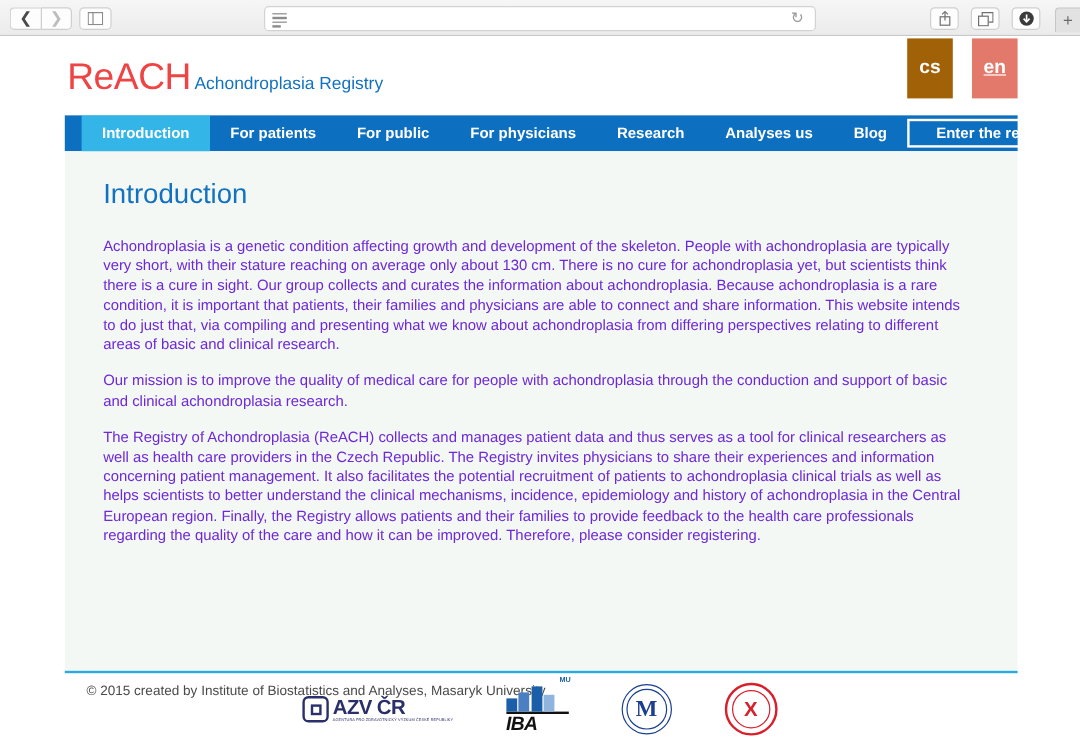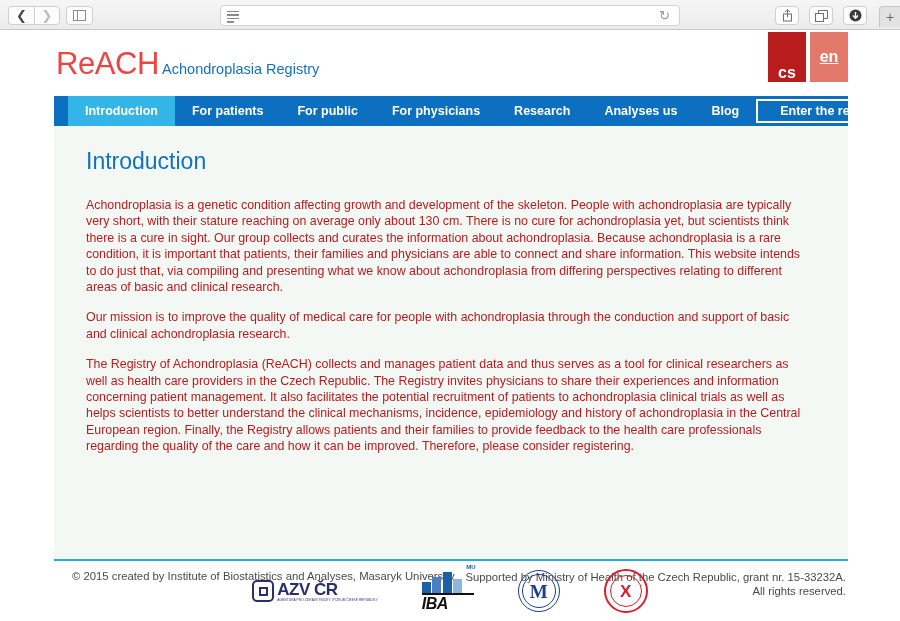--- a/index.html
+++ b/index.html
@@ -126,21 +126,21 @@
     display: flex;
   }
   .lang {
     width: 38px; height: 50px;
     display: flex; align-items: center; justify-content: center;
     color: #ffffff;
     font-size: 16px;
     font-weight: bold;
     cursor: pointer;
   }
-  .lang-cs { background: #b91c1c; margin-right: 4px; align-items: flex-end; }
+  .lang-cs { background: #a16207; margin-right: 16px; }
   .lang-en { background: #e2796a; text-decoration: underline; }
 
   
   .nav {
     height: 30px;
     background: #0d6fc0;
     display: flex;
     align-items: stretch;
     padding-left: 14px;
     box-sizing: border-box;
@@ -179,21 +179,21 @@
     box-sizing: border-box;
   }
   .page-title {
     color: #1272c0;
     font-size: 23px;
     font-weight: normal;
     margin: 0 0 22px 2px;
   }
   .content p {
     margin: 0 0 14px 2px;
-    color: #b91c1c;
+    color: #6d28d9;
     font-size: 12.4px;
     line-height: 16.4px;
     max-width: 723px;
     text-align: left;
   }
 
   
   .footer {
     position: relative;
     height: 62px;
@@ -397,24 +397,20 @@
 
     <div class="content">
       <h1 class="page-title">Introduction</h1>
       <p>Achondroplasia is a genetic condition affecting growth and development of the skeleton. People with achondroplasia are typically very short, with their stature reaching on average only about 130 cm. There is no cure for achondroplasia yet, but scientists think there is a cure in sight. Our group collects and curates the information about achondroplasia. Because achondroplasia is a rare condition, it is important that patients, their families and physicians are able to connect and share information. This website intends to do just that, via compiling and presenting what we know about achondroplasia from differing perspectives relating to different areas of basic and clinical research.</p>
       <p>Our mission is to improve the quality of medical care for people with achondroplasia through the conduction and support of basic and clinical achondroplasia research.</p>
       <p>The Registry of Achondroplasia (ReACH) collects and manages patient data and thus serves as a tool for clinical researchers as well as health care providers in the Czech Republic. The Registry invites physicians to share their experiences and information concerning patient management. It also facilitates the potential recruitment of patients to achondroplasia clinical trials as well as helps scientists to better understand the clinical mechanisms, incidence, epidemiology and history of achondroplasia in the Central European region. Finally, the Registry allows patients and their families to provide feedback to the health care professionals regarding the quality of the care and how it can be improved. Therefore, please consider registering.</p>
     </div>
 
     <div class="footer">
       <div class="footer-left">© 2015 created by Institute of Biostatistics and Analyses, Masaryk University</div>
-      <div class="footer-right">
-        <div>Supported by Ministry of Health of the Czech Republic, grant nr. 15-33232A.</div>
-        <div>All rights reserved.</div>
-      </div>
     </div>
 
   </div>
 </div>
 
 <div class="logo-strip">
 
   <div class="partner">
     <div class="azv">
       <div class="azv-mark">

